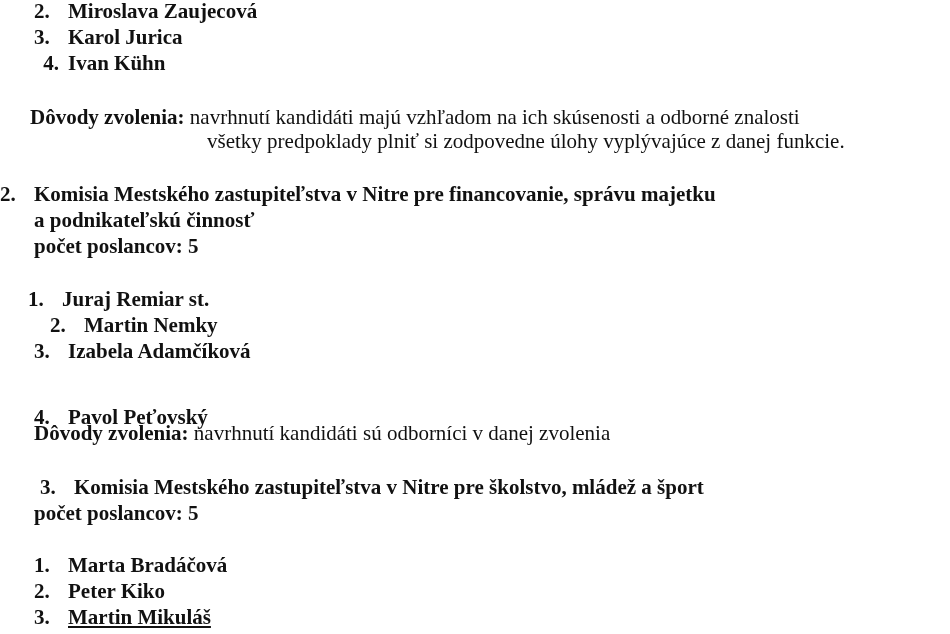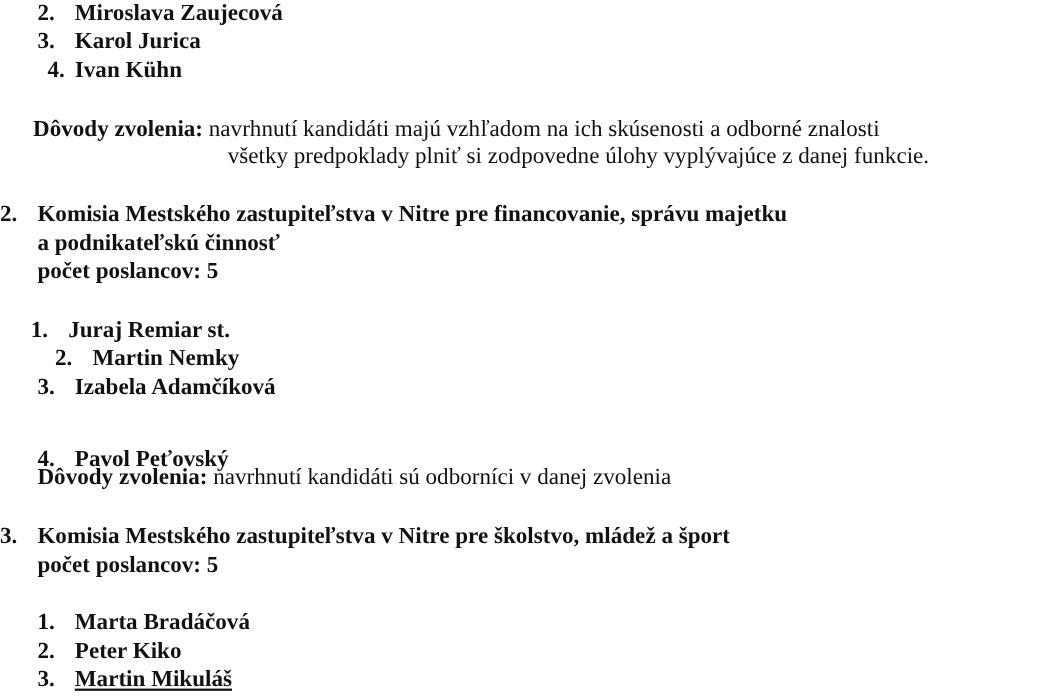--- a/index.html
+++ b/index.html
@@ -75,21 +75,21 @@
 </div>
 <div class="line" style="left:34px; top:364px;margin-top:40px;">
   <span class="num">4.</span><span class="b">Pavol Peťovský</span>
 </div>
 
 <div class="line" style="left:34px; top:420px;">
   <span class="b">Dôvody zvolenia:</span>
   <span>navrhnutí kandidáti sú odborníci v danej zvolenia</span>
 </div>
 
-<div class="line b" style="left:0px; top:474px;">
+<div class="line b" style="left:0px; top:474px;padding-left:40px;">
   <span class="snum">3.</span><span>Komisia Mestského zastupiteľstva v Nitre pre školstvo, mládež a šport</span>
 </div>
 <div class="line b" style="left:34px; top:500px;">
   <span>počet poslancov: 5</span>
 </div>
 
 <div class="line" style="left:34px; top:552px;">
   <span class="num">1.</span><span class="b">Marta Bradáčová</span>
 </div>
 <div class="line" style="left:34px; top:578px;">

